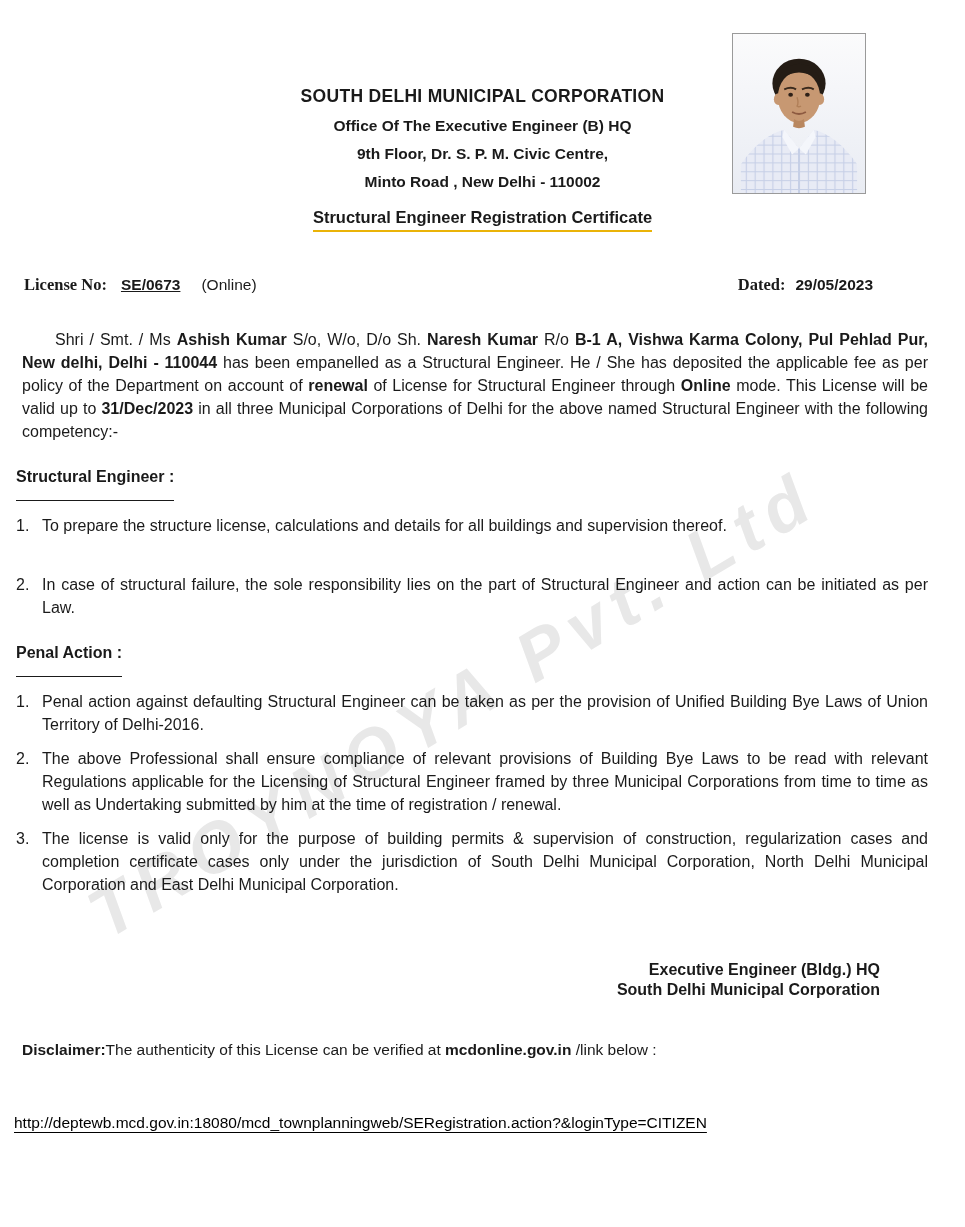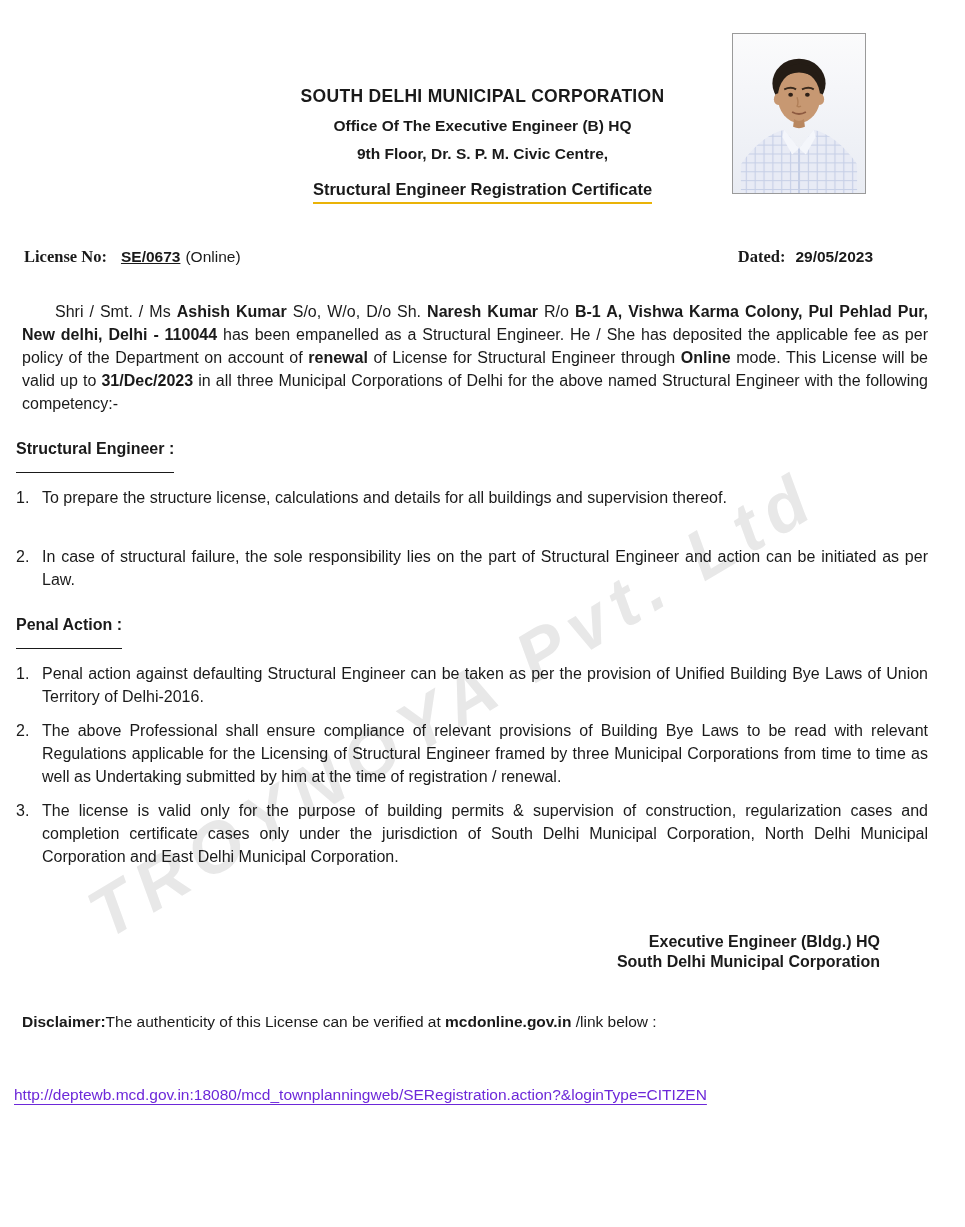--- a/index.html
+++ b/index.html
@@ -55,21 +55,21 @@
   }
 
   
   .license-row {
     display:flex; justify-content:space-between; align-items:baseline;
     margin:43px 92px 0 24px;
     font-size:15.5px;
   }
   .serif-label { font-family:"Liberation Serif", serif; font-weight:bold; font-size:16.5px; }
   .lic-num { font-weight:bold; margin-left:14px;text-decoration:underline; }
-  .lic-mode { margin-left:5px; }
+  .lic-mode { margin-left:21px; }
   .dated-val { font-weight:bold; margin-left:10px; }
 
   
   .intro {
     margin:33px 37px 0 22px;
     font-size:16px; line-height:23px;
     text-align:justify;
     text-indent:33px;
   }
   .intro .b, .rich .b { font-weight:bold; }
@@ -96,21 +96,21 @@
     text-align:right;
     font-size:16px; font-weight:bold; line-height:20px;
   }
 
   
   .disclaimer { margin:41px 37px 0 22px; font-size:15.5px; }
 
   
   .url-line { margin:55px 20px 0 14px; font-size:15.5px; }
   .url-link {
-    color:#6d28d9;
+    color:#000000;
     text-decoration:underline;
     text-underline-offset:4px;
   }
 </style>
 </head>
 <body>
 
 <div class="page">
 
   <div class="watermark">TROYNOYA Pvt. Ltd</div>
@@ -146,20 +146,21 @@
       <path d="M67 116 V161" stroke="#c6cfe6" stroke-width="2"></path>
     </svg>
   </div>
 
   <div class="content">
 
     <div class="header">
       <div class="org">SOUTH DELHI MUNICIPAL CORPORATION</div>
       <div class="hline">Office Of The Executive Engineer (B) HQ</div>
       <div class="hline">9th Floor, Dr. S. P. M. Civic Centre,</div>
+      <div class="hline">Minto Road , New Delhi - 110002</div>
     </div>
 
     <div class="cert-title-wrap">
       <span class="cert-title">Structural Engineer Registration Certificate</span>
     </div>
 
     <div class="license-row">
       <div>
         <span class="serif-label">License No:</span><span class="lic-num">SE/0673</span><span class="lic-mode">(Online)</span>
       </div>

